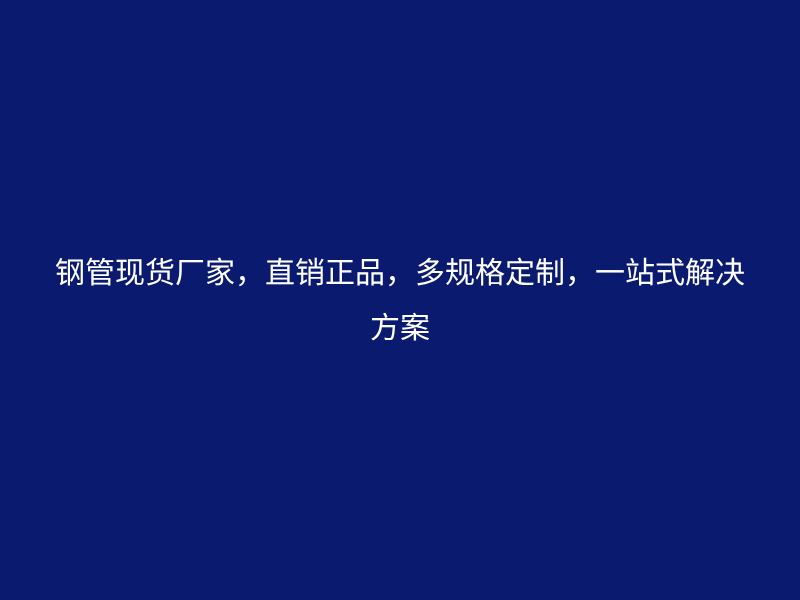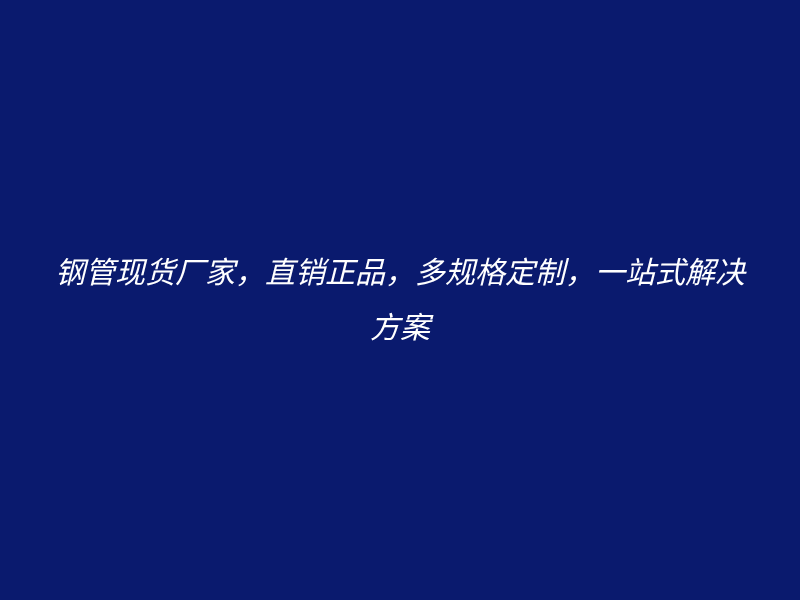--- a/index.html
+++ b/index.html
@@ -39,21 +39,20 @@
     padding: 0;
     color: #ffffff;
     font-family: "DejaVu Sans", "Liberation Sans", sans-serif;
     font-size: 30px;
     font-weight: 400;
     line-height: 55px;
     letter-spacing: 0;
     text-align: center;
     word-break: break-all;
     white-space: normal;
-    font-style: italic;
     -webkit-font-smoothing: antialiased;
   }
 </style>
 </head>
 <body>
 
 <div id="banner" style="background-color: rgb(10, 26, 110);">
   <div id="headline-block">
     <p id="headline" style="color: rgb(255, 255, 255);">钢管现货厂家，直销正品，多规格定制，一站式解决方案</p>
   </div>

